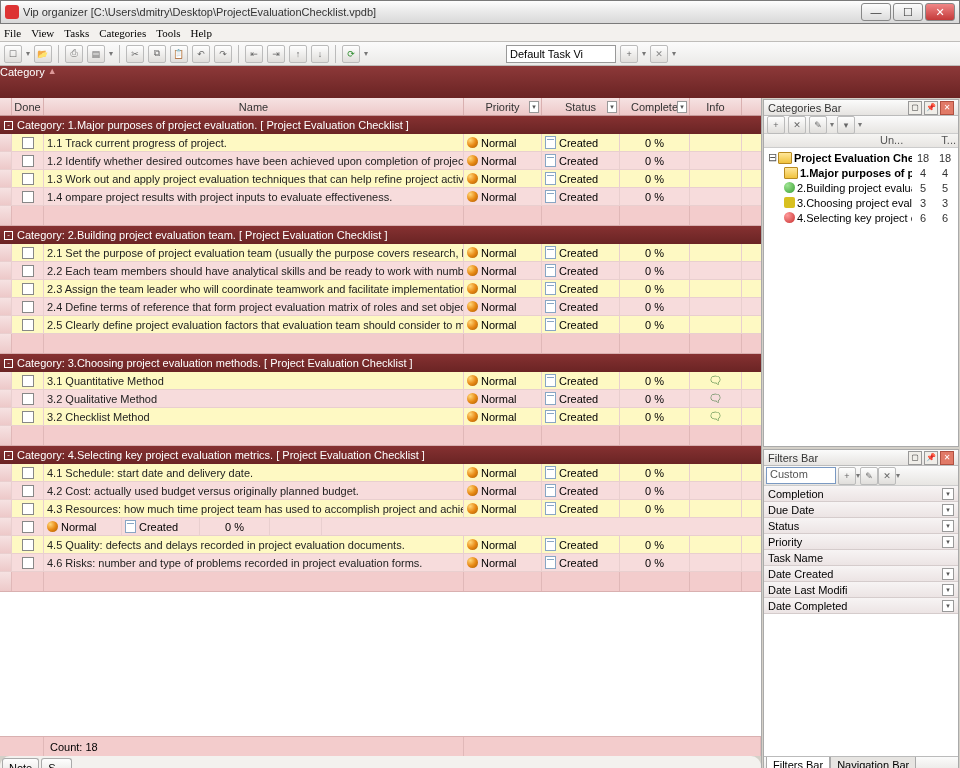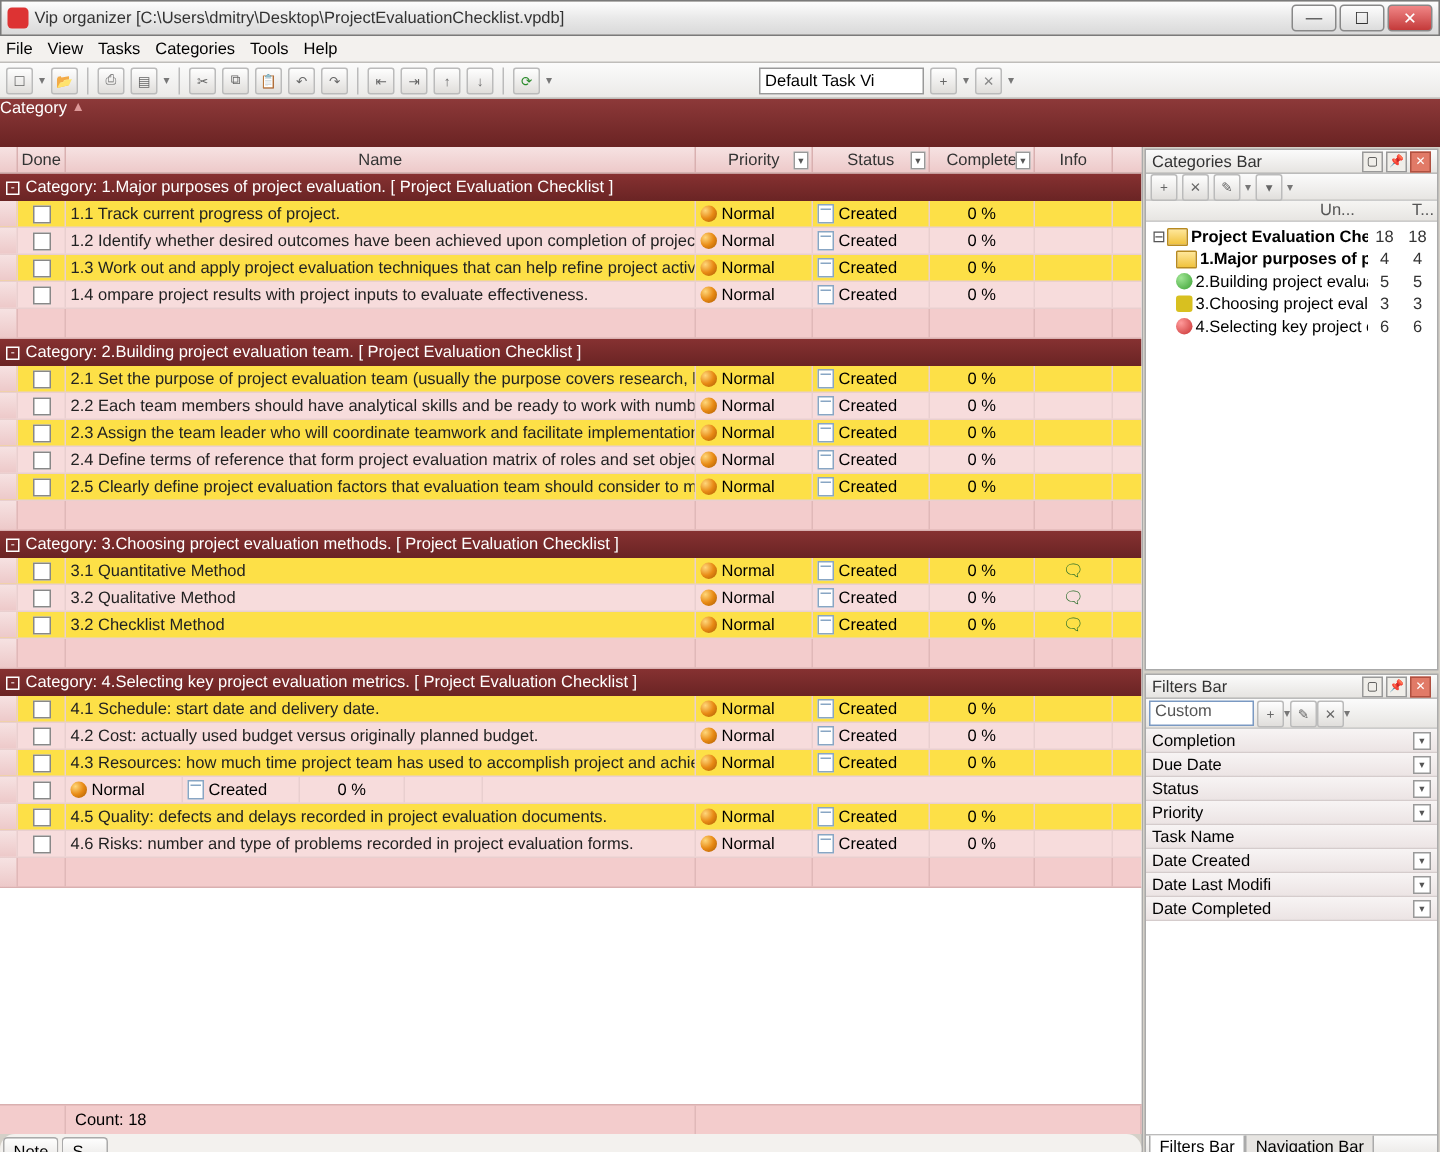--- a/index.html
+++ b/index.html
@@ -4,21 +4,21 @@
 <style>
   * { box-sizing: border-box; margin: 0; padding: 0; font-family: Tahoma, Arial, sans-serif; font-size: 11px; }
   html, body { width: 960px; height: 768px; overflow: hidden; background: #d4d0c8; }
   .titlebar { height: 24px; background: linear-gradient(#fefefe,#e9e9e9,#d9d9d9); border: 1px solid #7a7a7a; display: flex; align-items: center; padding: 0 4px; }
   .titlebar .icon { width: 14px; height: 14px; background: #d33; border-radius: 3px; margin-right: 4px; display:inline-block;}
   .titlebar .title { flex: 1; color: #333; }
   .winbtns { display: flex; gap: 2px; }
   .winbtn { width: 30px; height: 18px; background: linear-gradient(#fdfdfd,#dcdcdc); border: 1px solid #888; border-radius: 3px; display:flex;align-items:center;justify-content:center;font-size:11px; color:#333;}
   .winbtn.close { background: linear-gradient(#f08686,#c43a3a); color:#fff;}
   .menubar { height: 18px; background: #f3f1ee; display: flex; align-items: center; padding: 0 4px; gap: 10px; border-bottom: 1px solid #bfbdba; }
-  .menubar span { color: #000; }
+  .menubar span { color: #000; font-family: Liberation Serif, serif; }
   .toolbar { height: 24px; background: linear-gradient(#fbfbfb,#ebeae8); border-bottom: 1px solid #bfbdba; display: flex; align-items: center; padding: 0 4px; gap: 4px; }
   .tbtn { width: 18px; height: 18px; background: linear-gradient(#fefefe,#e0dedb); border: 1px solid #bbb; border-radius: 2px; display:flex;align-items:center;justify-content:center;font-size:9px;color:#666;}
   .mbtn{color:#777;font-size:8px;}
   .sep { width: 1px; height: 18px; background: #bbb; margin: 0 2px; }
   .sel { height: 18px; border: 1px solid #999; background: #fff; padding: 0 3px; display: flex; align-items: center; min-width: 110px; }
 
   .main { display: flex; height: calc(100% - 90px); }
   .leftpane { width: 762px; display: flex; flex-direction: column; border-right: 1px solid #aaa; }
   .rightpane { width: 198px; display: flex; flex-direction: column; }
 
@@ -26,21 +26,21 @@
   .catbar span.tri{color:#d99;margin-left:3px;font-size:9px;}
   .colhdr { display: flex; height: 18px; background: linear-gradient(#f6e2e2,#edc9c9); border-bottom: 1px solid #c59a9a; }
   .colhdr > div { border-right: 1px solid #d9b0b0; display:flex;align-items:center;justify-content:center;color:#333; position:relative;}
   .drop { position:absolute; right:2px; width:10px;height:12px;background:#fff;border:1px solid #999;display:flex;align-items:center;justify-content:center;font-size:7px;color:#555;}
   .c-exp{width:12px;} .c-done{width:32px;} .c-name{width:420px;justify-content:center;} .c-pri{width:78px;} .c-stat{width:78px;} .c-comp{width:70px;} .c-info{width:52px;}
 
   .grid { flex: 1; overflow-y: auto; background: #fff; }
   .grp { height: 18px; background: linear-gradient(#863131,#6a2424); color:#fff; display:flex;align-items:center;padding-left:4px; }
   .grp .sq{width:9px;height:9px;border:1px solid #fff;margin-right:4px;display:flex;align-items:center;justify-content:center;font-size:8px;line-height:8px;}
   .row { display: flex; height: 18px; align-items: center; border-bottom: 1px solid #e9cfcf; }
-  .row.odd { background: #fde047; text-align: center; }
+  .row.odd { background: #fef9c3; text-align: center; }
   .row.even { background: #f7dcdc; }
   .row > div { border-right: 1px solid #e9cfcf; height:100%; display:flex;align-items:center; padding:0 3px; overflow:hidden;white-space:nowrap;}
   .cell-name{width:420px; color:#222;} .cell-exp{width:12px;background:linear-gradient(#f6e2e2,#edc9c9);border-right:1px solid #d9b0b0;}
   .cell-done{width:32px;justify-content:center;} .cell-pri{width:78px;} .cell-stat{width:78px;} .cell-comp{width:70px;justify-content:center;} .cell-info{width:52px;justify-content:center;color:#2a6e2a;}
   .chk{width:12px;height:12px;border:1px solid #888;background:#fff;}
   .orb{width:11px;height:11px;border-radius:50%;background:radial-gradient(circle at 30% 30%,#ffd77a,#e88a15,#a85900);margin-right:3px;flex-shrink:0;}
   .fileico{width:11px;height:13px;border:1px solid #88a6c4;background:#fff;position:relative;margin-right:3px;flex-shrink:0;}
   .fileico::before{content:"";position:absolute;top:2px;left:1px;right:1px;height:1px;background:#88a6c4;}
   .spacer{height:20px;background:#f3cccc;border-bottom:1px solid #d9b0b0;display:flex;}
   .spacer>div{border-right:1px solid #e0b8b8;height:100%;}

